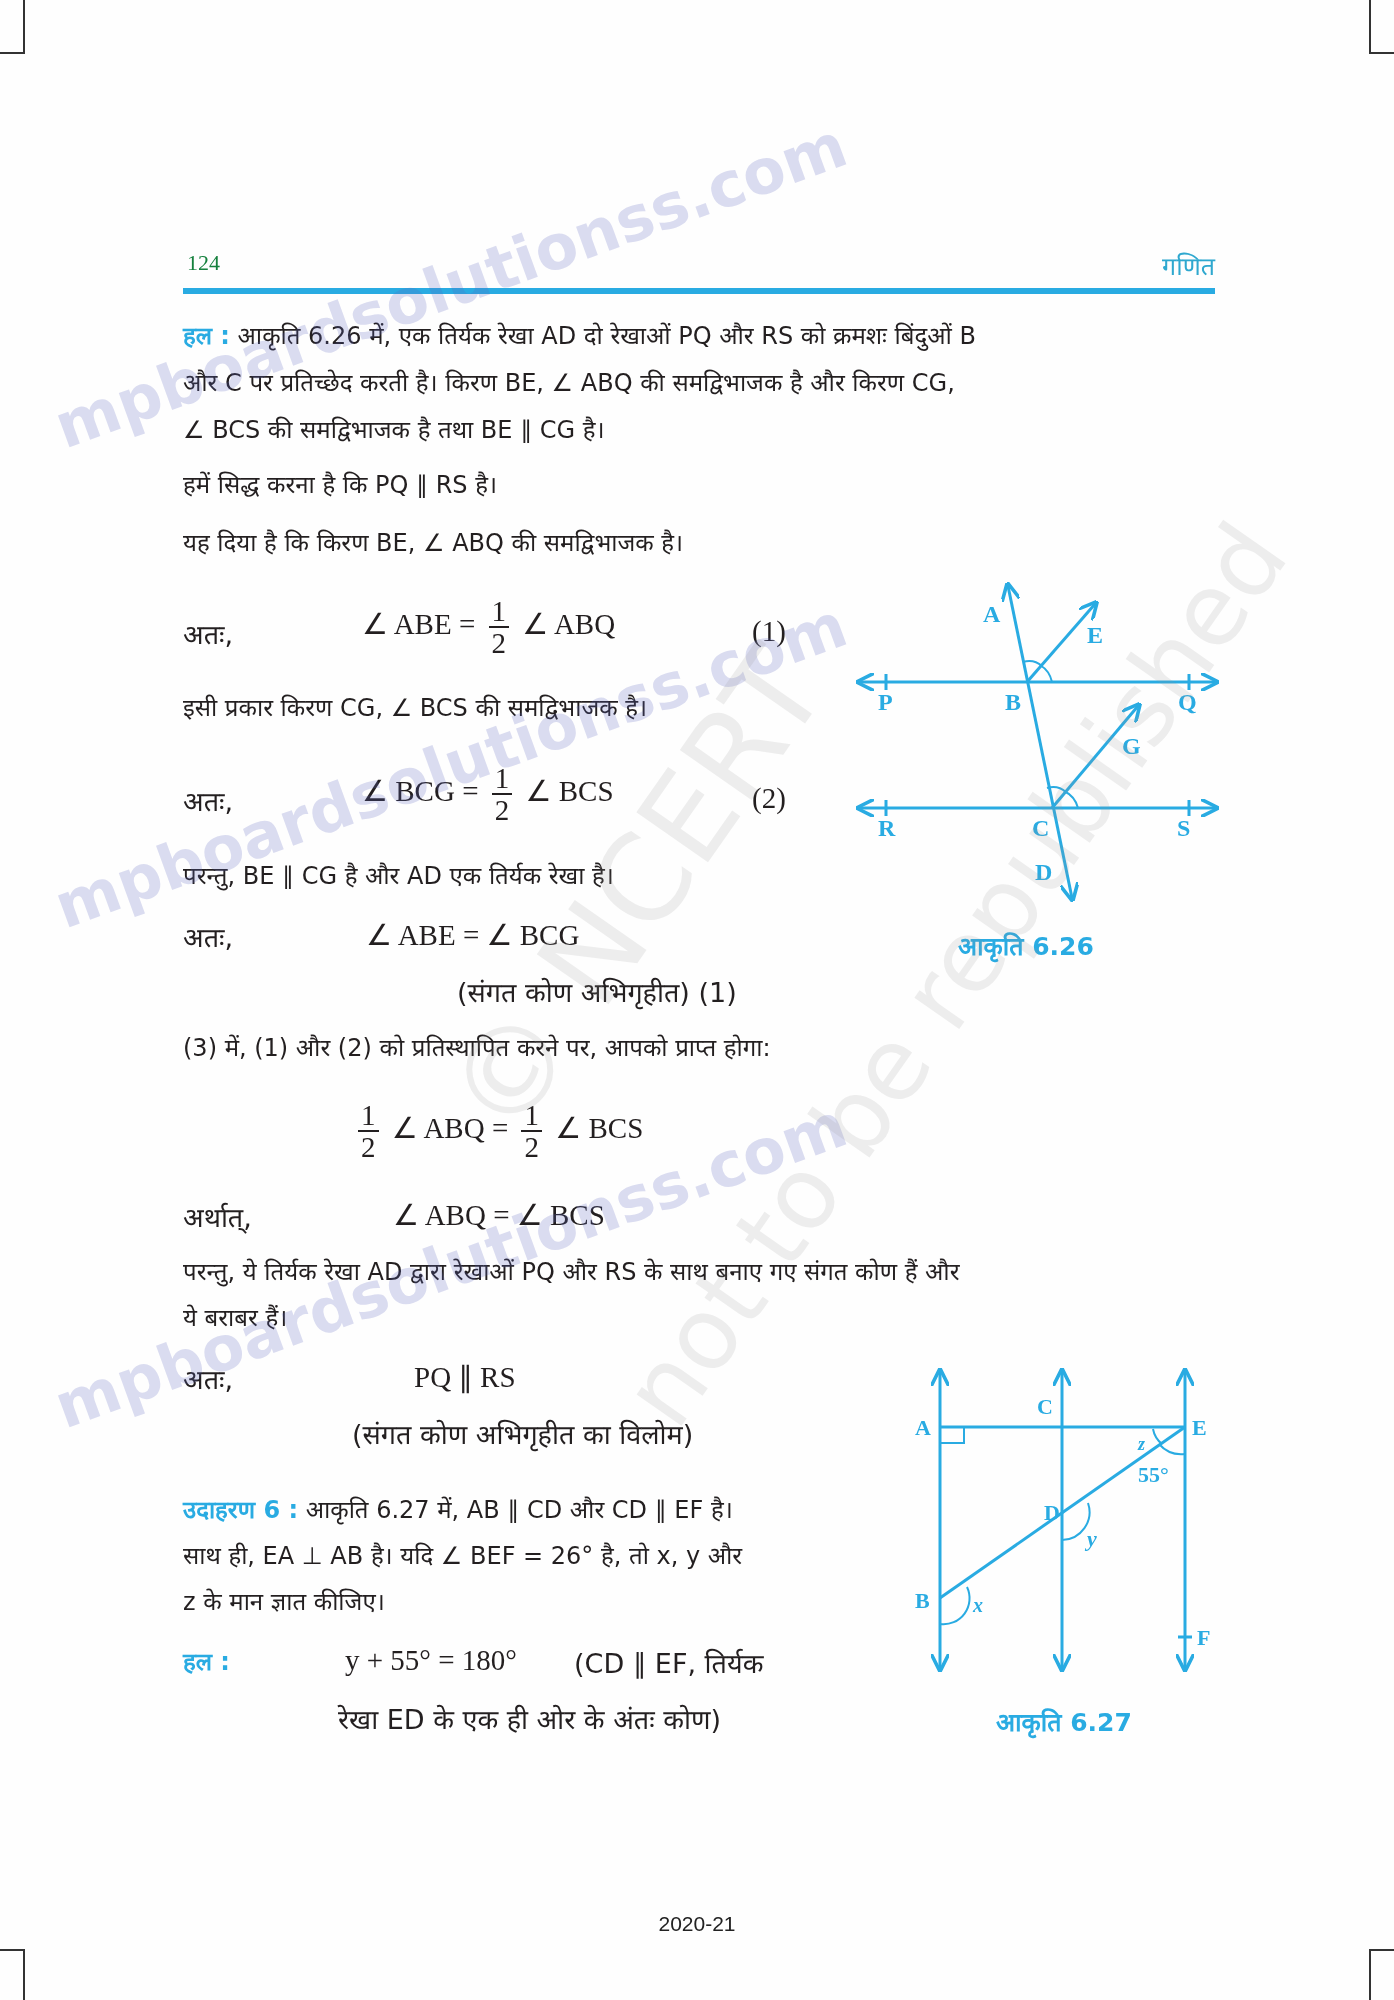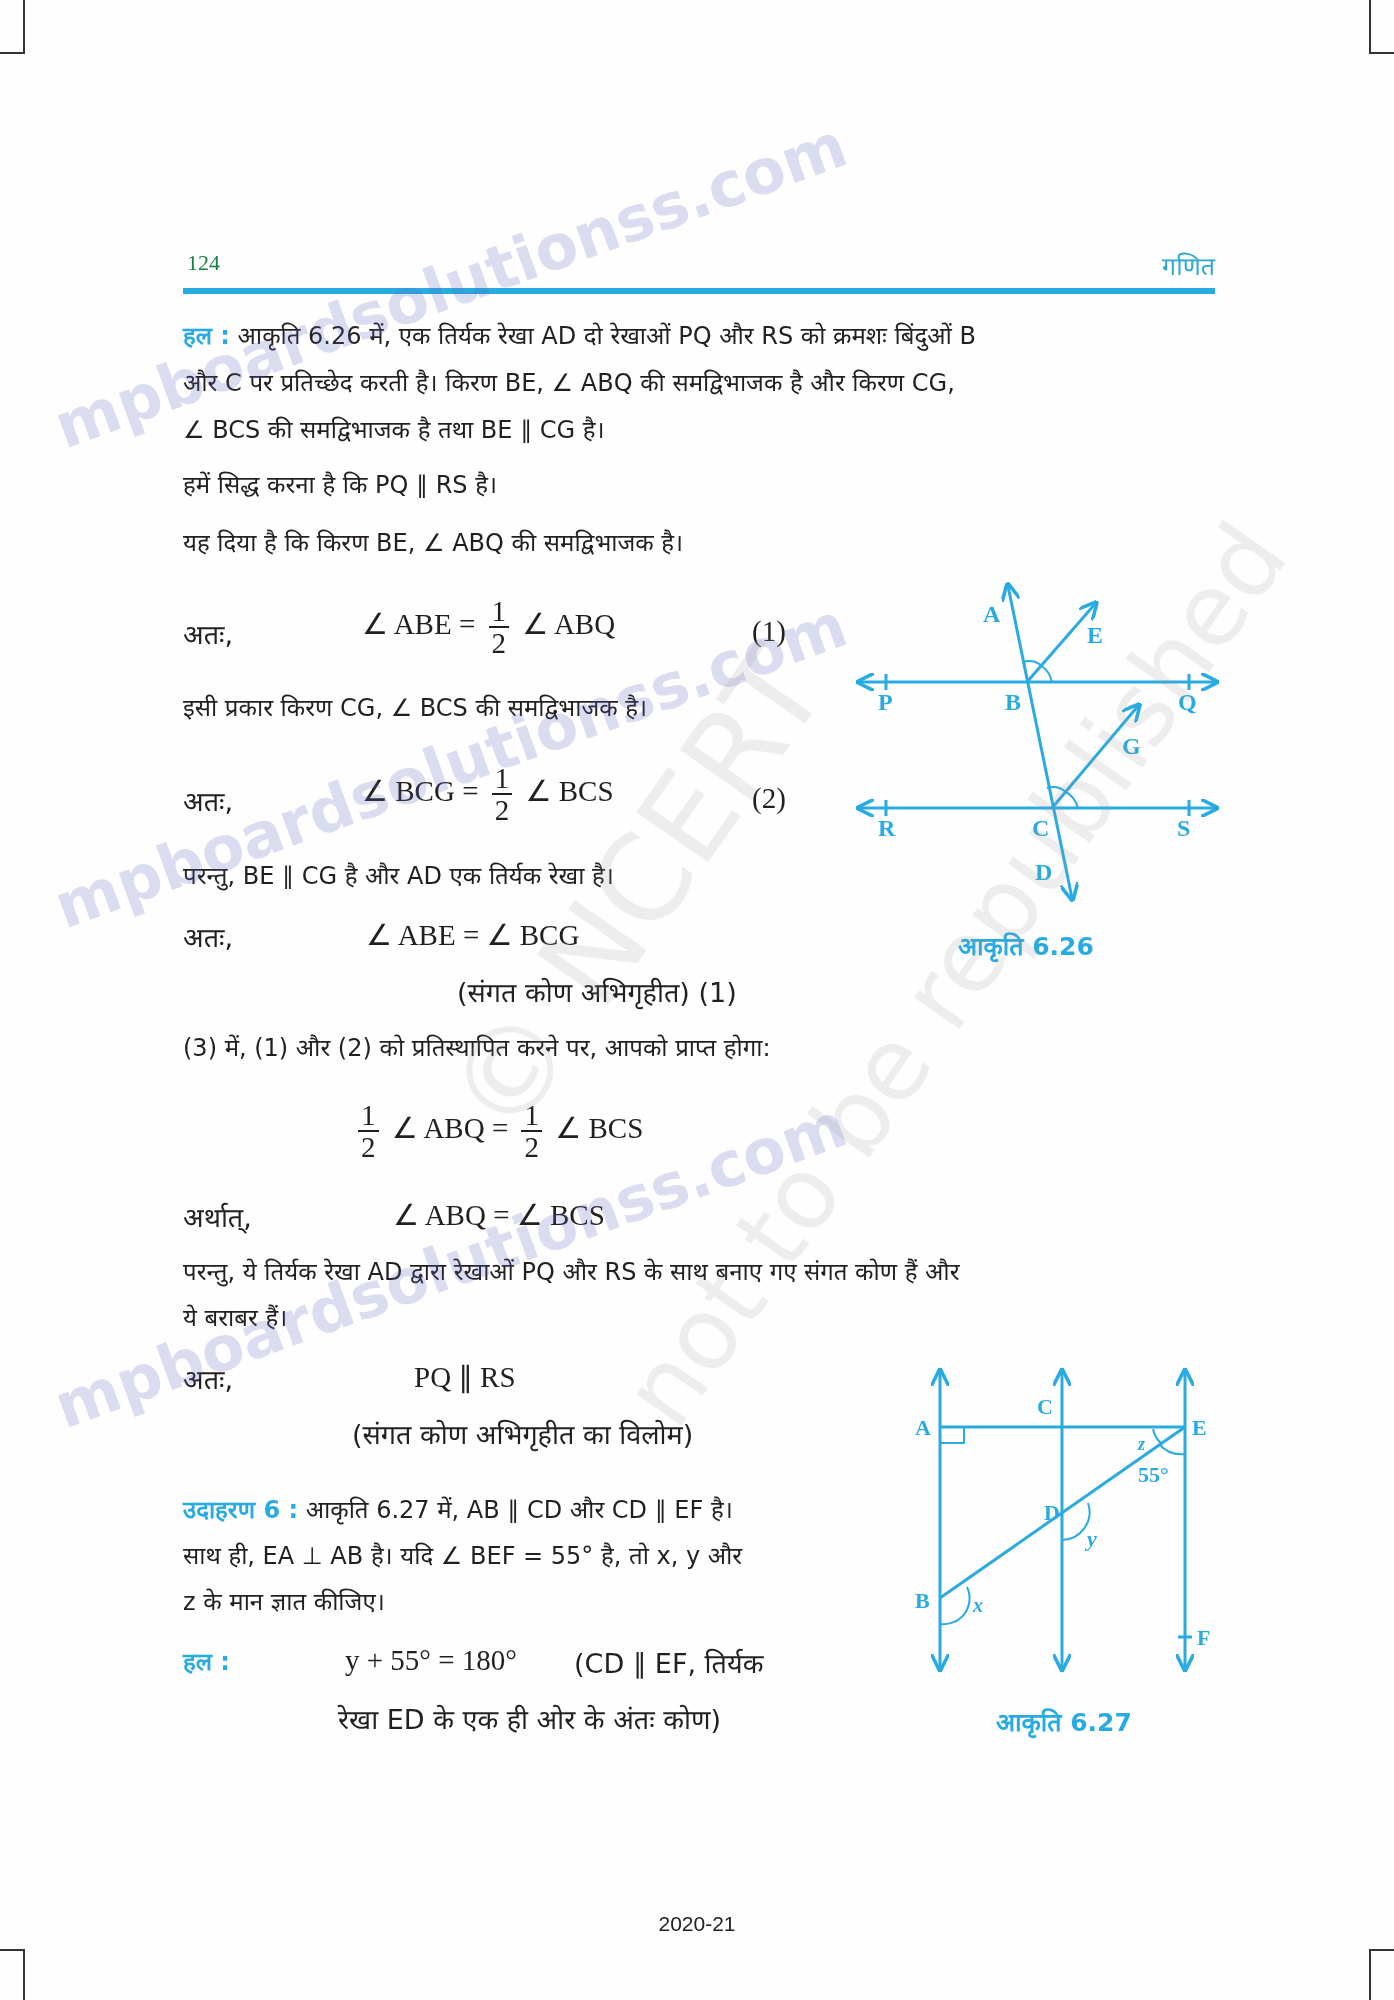--- a/index.html
+++ b/index.html
@@ -86,21 +86,21 @@
 <div class="line" style="top:1254px;">परन्तु, ये तिर्यक रेखा AD द्वारा रेखाओं PQ और RS के साथ बनाए गए संगत कोण हैं और</div>
 <div class="line" style="top:1300px;">ये बराबर हैं।</div>
 
 <div class="eq" style="left:183px;top:1360px;"><span class="dev">अतः,</span></div>
 <div class="eq" style="left:414px;top:1360px;">PQ ∥ RS</div>
 <div class="eq" style="left:352px;top:1415px;"><span class="dev">(संगत कोण अभिगृहीत का विलोम)</span></div>
 
 <div class="line" style="top:1492px;">
   <span class="blue-lbl">उदाहरण 6 :</span><span> आकृति 6.27 में, AB ∥ CD और CD ∥ EF है।</span>
 </div>
-<div class="line" style="top:1538px;">साथ ही, EA ⊥ AB है। यदि ∠ BEF = 55° है, तो x, y और</div>
+<div class="line" style="top:1538px;">साथ ही, EA ⊥ AB है। यदि ∠ BEF = 26° है, तो x, y और</div>
 <div class="line" style="top:1584px;">z के मान ज्ञात कीजिए।</div>
 <div class="line" style="top:1644px;"><span class="blue-lbl">हल :</span></div>
 <div class="eq" style="left:345px;top:1644px;">y + 55° = 180°</div>
 <div class="eq" style="left:574px;top:1644px;"><span class="dev">(CD ∥ EF, तिर्यक</span></div>
 <div class="eq" style="left:338px;top:1700px;"><span class="dev">रेखा ED के एक ही ओर के अंतः कोण)</span></div>
 
 <svg style="position:absolute;left:840px;top:570px;" width="400" height="360" viewBox="0 0 400 360">
   <defs>
     <marker id="ar" viewBox="0 0 10 10" refX="8" refY="5" markerWidth="6" markerHeight="6" orient="auto-start-reverse">
       <path d="M0,0 L10,5 L0,10" fill="none" stroke="#29abe2" stroke-width="2"></path>

